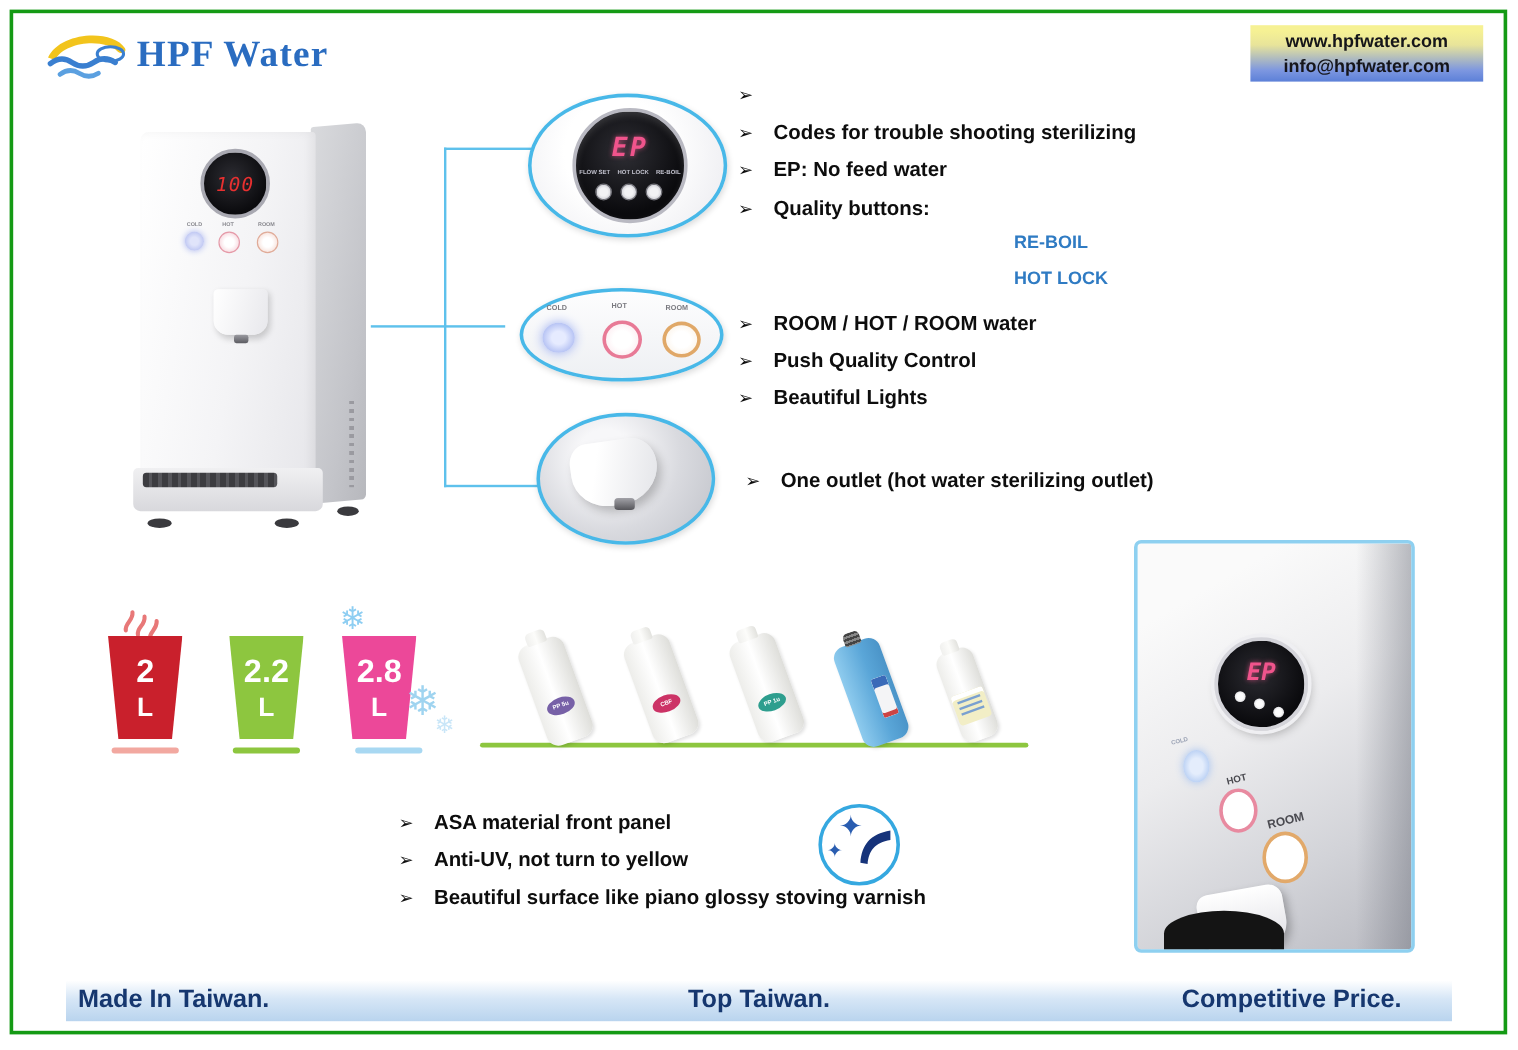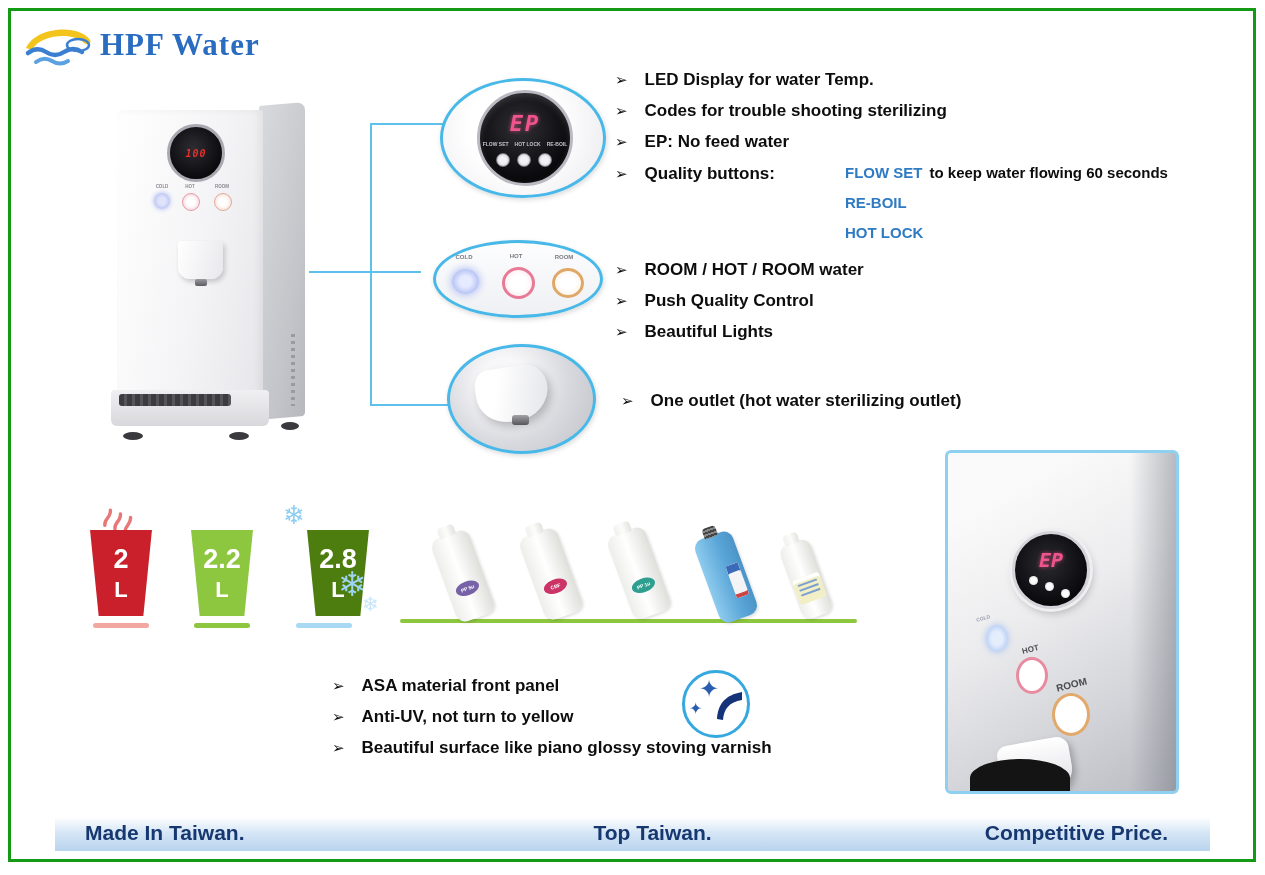--- a/index.html
+++ b/index.html
@@ -1,40 +1,40 @@
 <!DOCTYPE html>
 <html><head>
 <meta charset="utf-8">
 <style>
   html,body{margin:0;padding:0;background:#fff;}
   .page{position:relative;width:1265px;height:875px;background:#fff;overflow:hidden;
         font-family:"Liberation Sans",sans-serif;}
   .frame{position:absolute;left:8px;top:8px;right:9px;bottom:13px;border:3px solid #149a14;pointer-events:none;}
 
   
-  .logo{position:absolute;left:22px;top:20px;display:flex;align-items:center;gap:4px;}
+  .logo{position:absolute;left:36px;top:20px;display:flex;align-items:center;gap:4px;}
   .logo-text{font-family:"Liberation Serif",serif;font-weight:bold;font-size:31px;color:#2a6cc0;letter-spacing:1px;}
   .contact{position:absolute;left:1042px;top:21px;width:194px;height:47px;
            background:linear-gradient(#f6f194 10%,#e8e49a 35%,#7d97e0 80%,#5c80d8);
            display:flex;flex-direction:column;justify-content:center;align-items:center;
            font-size:15px;font-weight:600;color:#15151a;line-height:21px;}
 
   
   .dispenser{position:absolute;left:95px;top:98px;width:215px;height:345px;}
   .d-side{position:absolute;left:164px;top:6px;width:46px;height:314px;
           background:linear-gradient(100deg,#d9dadd,#c3c4c9 70%,#b7b8bd);
           transform:skewY(-5deg);border-radius:2px 8px 4px 2px;}
   .d-front{position:absolute;left:22px;top:12px;width:146px;height:300px;
            background:linear-gradient(100deg,#ffffff,#f4f4f6 55%,#e6e6ea);
            border-radius:7px 3px 3px 7px;box-shadow:inset -4px 0 8px rgba(0,0,0,.05);}
   .d-display{position:absolute;left:72px;top:26px;width:52px;height:52px;border-radius:50%;
              background:radial-gradient(circle at 45% 40%,#2c2c32,#0b0b0e 70%);
              border:3px solid #a9a9b2;display:flex;align-items:center;justify-content:center;}
   .d-display span{color:#e83030;font-family:"DejaVu Sans Mono",monospace;font-style:italic;
-                  font-weight:bold;font-size:10px;letter-spacing:1px;}
+                  font-weight:normal;font-size:16px;letter-spacing:1px;}
   .d-btn{position:absolute;top:95px;width:16px;height:16px;border-radius:50%;}
   .d-btn.c1{left:59px;background:radial-gradient(#e0e4fa 30%,#a9b4ee);box-shadow:0 0 5px #aab6f0;}
   .d-btn.c2{left:87px;background:radial-gradient(#fff 35%,#f3c6cf);border:1px solid #e59aa8;}
   .d-btn.c3{left:119px;background:radial-gradient(#fff 35%,#f3d2c8);border:1px solid #e0ab98;}
   .d-btn-label{position:absolute;top:86px;width:30px;text-align:center;font-size:4.5px;color:#8a8a90;font-weight:bold;}
   .d-spout{position:absolute;left:83px;top:143px;width:45px;height:38px;
            background:linear-gradient(105deg,#ffffff,#e8e8ec);border-radius:4px 4px 12px 12px;
            box-shadow:2px 3px 5px rgba(0,0,0,.18);}
   .d-nozzle{position:absolute;left:100px;top:181px;width:12px;height:7px;
             background:linear-gradient(#9a9aa0,#5c5c62);border-radius:2px;}
@@ -133,36 +133,40 @@
   .cu-label{position:absolute;font-weight:bold;color:#4a4a50;transform:rotate(-14deg);}
   .cu-spout{position:absolute;left:52px;top:288px;width:72px;height:58px;transform:rotate(-10deg);
             background:linear-gradient(#ffffff,#dcdce2);border-radius:10px 12px 48% 44%;
             box-shadow:3px 4px 7px rgba(0,0,0,.25);}
   .cu-dark{position:absolute;left:22px;bottom:-6px;width:100px;height:38px;background:#141414;
            border-radius:50% 50% 0 0;}
 
   
   .footer{position:absolute;left:55px;top:817px;width:1155px;height:34px;
           background:linear-gradient(#ffffff,#d6e6f6 45%,#b9d4ee);}
-  .footer span{position:absolute;top:4px;font-weight:bold;font-size:21px;color:#16376f;white-space:nowrap;margin-left:20px;}
+  .footer span{position:absolute;top:4px;font-weight:bold;font-size:21px;color:#16376f;white-space:nowrap;}
 </style>
 </head>
 <body>
 
 <div class="page">
   <div class="frame"></div>
 
   <div class="logo">
     <svg width="74" height="50" viewBox="0 0 74 50">
       <path d="M4,28 C14,6 58,4 68,20 C70,23 66,26 62,23 C52,12 18,14 10,30 Z" fill="#f2c41c"></path>
       <ellipse cx="56" cy="25" rx="11" ry="6" fill="none" stroke="#3a7fd0" stroke-width="2.5"></ellipse>
       <path d="M6,33 q9,-7 18,-1 q9,6 18,0 q9,-6 18,0" stroke="#3a7fd0" stroke-width="4.5" fill="none" stroke-linecap="round"></path>
       <path d="M14,42 q8,-6 16,-1 q8,5 16,0" stroke="#5ba0e0" stroke-width="4" fill="none" stroke-linecap="round"></path>
     </svg>
     <span class="logo-text">HPF Water</span>
+  </div>
+  <div class="contact">
+    <div>www.hpfwater.com</div>
+    <div>info@hpfwater.com</div>
   </div>
 
   <div class="dispenser">
     <div class="d-side"></div>
     <div class="d-vents"></div>
     <div class="d-front"></div>
     <div class="d-display">
       <span>100</span>
     </div>
     <span class="d-btn-label" style="left:52px">COLD</span>
@@ -209,37 +213,34 @@
     <div class="pb" style="left:116px;top:25px;width:26px;height:24px;background:radial-gradient(#fff 40%,#faeede);border:3px solid #e0a868"></div>
   </div>
 
   <div class="callout co-out">
     <div class="out-spout"></div>
     <div class="out-nozzle"></div>
   </div>
 
   <div class="feat" style="left:615px;top:70px">
     <span class="arrow">➢</span>
-    <span>LED Display for water Temp.</span>
     </div>
   <div class="feat" style="left:615px;top:101px">
     <span class="arrow">➢</span>
     <span>Codes for trouble shooting sterilizing</span>
     </div>
   <div class="feat" style="left:615px;top:132px">
     <span class="arrow">➢</span>
     <span>EP: No feed water</span>
     </div>
   <div class="feat" style="left:615px;top:164px">
     <span class="arrow">➢</span>
     <span>Quality buttons:</span>
     </div>
 
-  <div class="fn-row" style="left:845px;top:164px">
-    <span class="fn-name">FLOW SET</span><span class="fn-desc">to keep water flowing 60 seconds</span></div>
   <div class="fn-row" style="left:845px;top:194px">
     <span class="fn-name">RE-BOIL</span></div>
   <div class="fn-row" style="left:845px;top:224px">
     <span class="fn-name">HOT LOCK</span></div>
 
   <div class="feat" style="left:615px;top:260px">
     <span class="arrow">➢</span>
     <span>ROOM / HOT / ROOM water</span>
     </div>
   <div class="feat" style="left:615px;top:291px">
@@ -266,21 +267,21 @@
     <span class="num">2</span>
     <span class="unit">L</span>
   </div>
   <div class="cup-line" style="left:93px;background:#f2a8a0"></div>
   <div class="cup" style="left:186px;top:530px;background:#8dc63f">
     <span class="num">2.2</span>
     <span class="unit">L</span>
   </div>
   <div class="cup-line" style="left:194px;background:#8dc63f"></div>
   <span class="flake" style="left:283px;top:500px;font-size:26px;color:#8ecef2">❄</span>
-  <div class="cup" style="left:302px;top:530px;background:#4d7c0f">
+  <div class="cup" style="left:280px;top:530px;background:#ec4899">
     <span class="num">2.8</span>
     <span class="unit">L</span>
   </div>
   <div class="cup-line" style="left:296px;background:#a8d8f2"></div>
   <span class="flake" style="left:338px;top:564px;font-size:34px;color:#9fd4f0">❄</span>
   <span class="flake" style="left:362px;top:592px;font-size:20px;color:#c9e6f8">❄</span>
 
   <div class="green-line"></div>
   <div class="cart" style="left:443px;top:532px">
     <span class="cart-oval" style="background:#7761a7">PP 5u</span>

